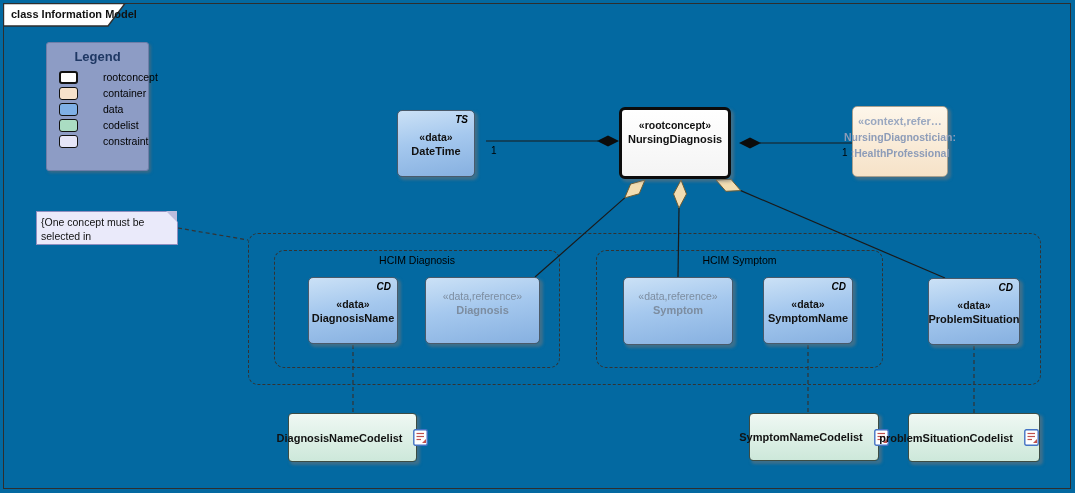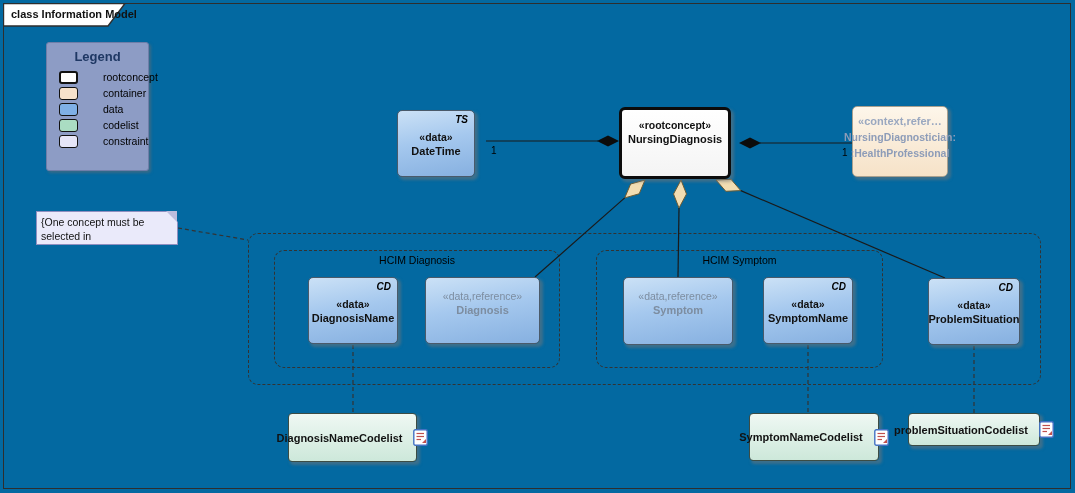--- a/index.html
+++ b/index.html
@@ -197,21 +197,21 @@
     <span class="nm">SymptomNameCodelist</span>
     <svg class="doc-icon" viewBox="0 0 15 17">
       <rect x="0.8" y="0.8" width="13.4" height="15.4" rx="1.5" fill="#fff" stroke="#4472c4" stroke-width="1.4"></rect>
       <line x1="3.5" y1="4.5" x2="11" y2="4.5" stroke="#c0504d" stroke-width="1.2"></line>
       <line x1="3.5" y1="7.5" x2="11" y2="7.5" stroke="#c0504d" stroke-width="1.2"></line>
       <line x1="3.5" y1="10.5" x2="8" y2="10.5" stroke="#c0504d" stroke-width="1.2"></line>
       <path d="M9,14 L13,14 L13,10 Z" fill="#c0504d"></path>
     </svg>
   </div>
 
-  <div class="node codelist" style="left:908px;top:413px;width:132px;height:33px;">
+  <div class="node codelist" style="left:908px;top:413px;width:132px;height:49px;justify-content:flex-end;">
     <span class="nm">problemSituationCodelist</span>
     <svg class="doc-icon" viewBox="0 0 15 17">
       <rect x="0.8" y="0.8" width="13.4" height="15.4" rx="1.5" fill="#fff" stroke="#4472c4" stroke-width="1.4"></rect>
       <line x1="3.5" y1="4.5" x2="11" y2="4.5" stroke="#c0504d" stroke-width="1.2"></line>
       <line x1="3.5" y1="7.5" x2="11" y2="7.5" stroke="#c0504d" stroke-width="1.2"></line>
       <line x1="3.5" y1="10.5" x2="8" y2="10.5" stroke="#c0504d" stroke-width="1.2"></line>
       <path d="M9,14 L13,14 L13,10 Z" fill="#c0504d"></path>
     </svg>
   </div>
 

